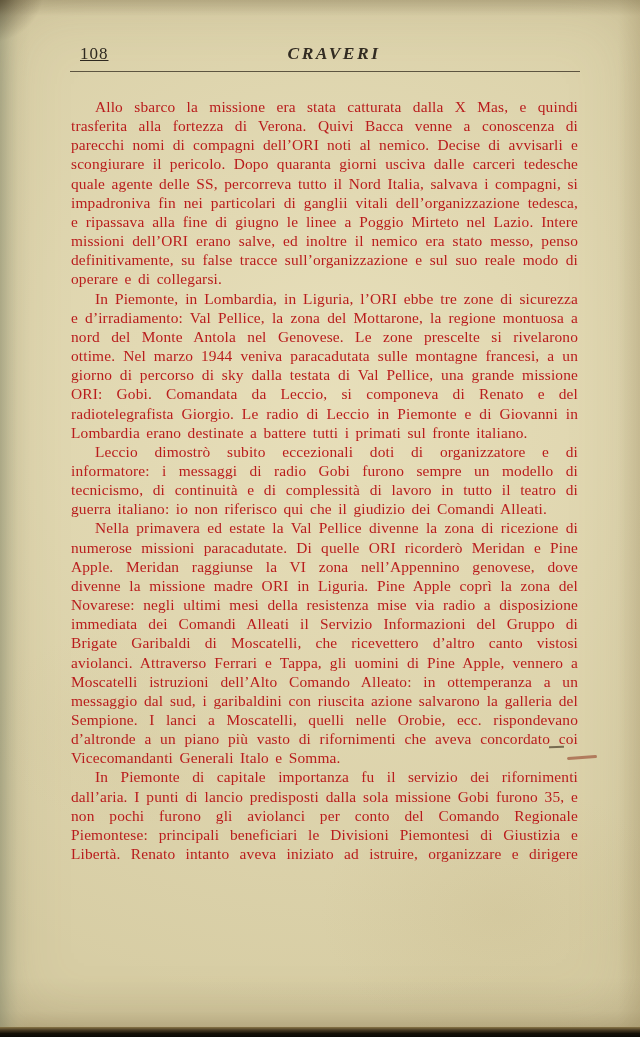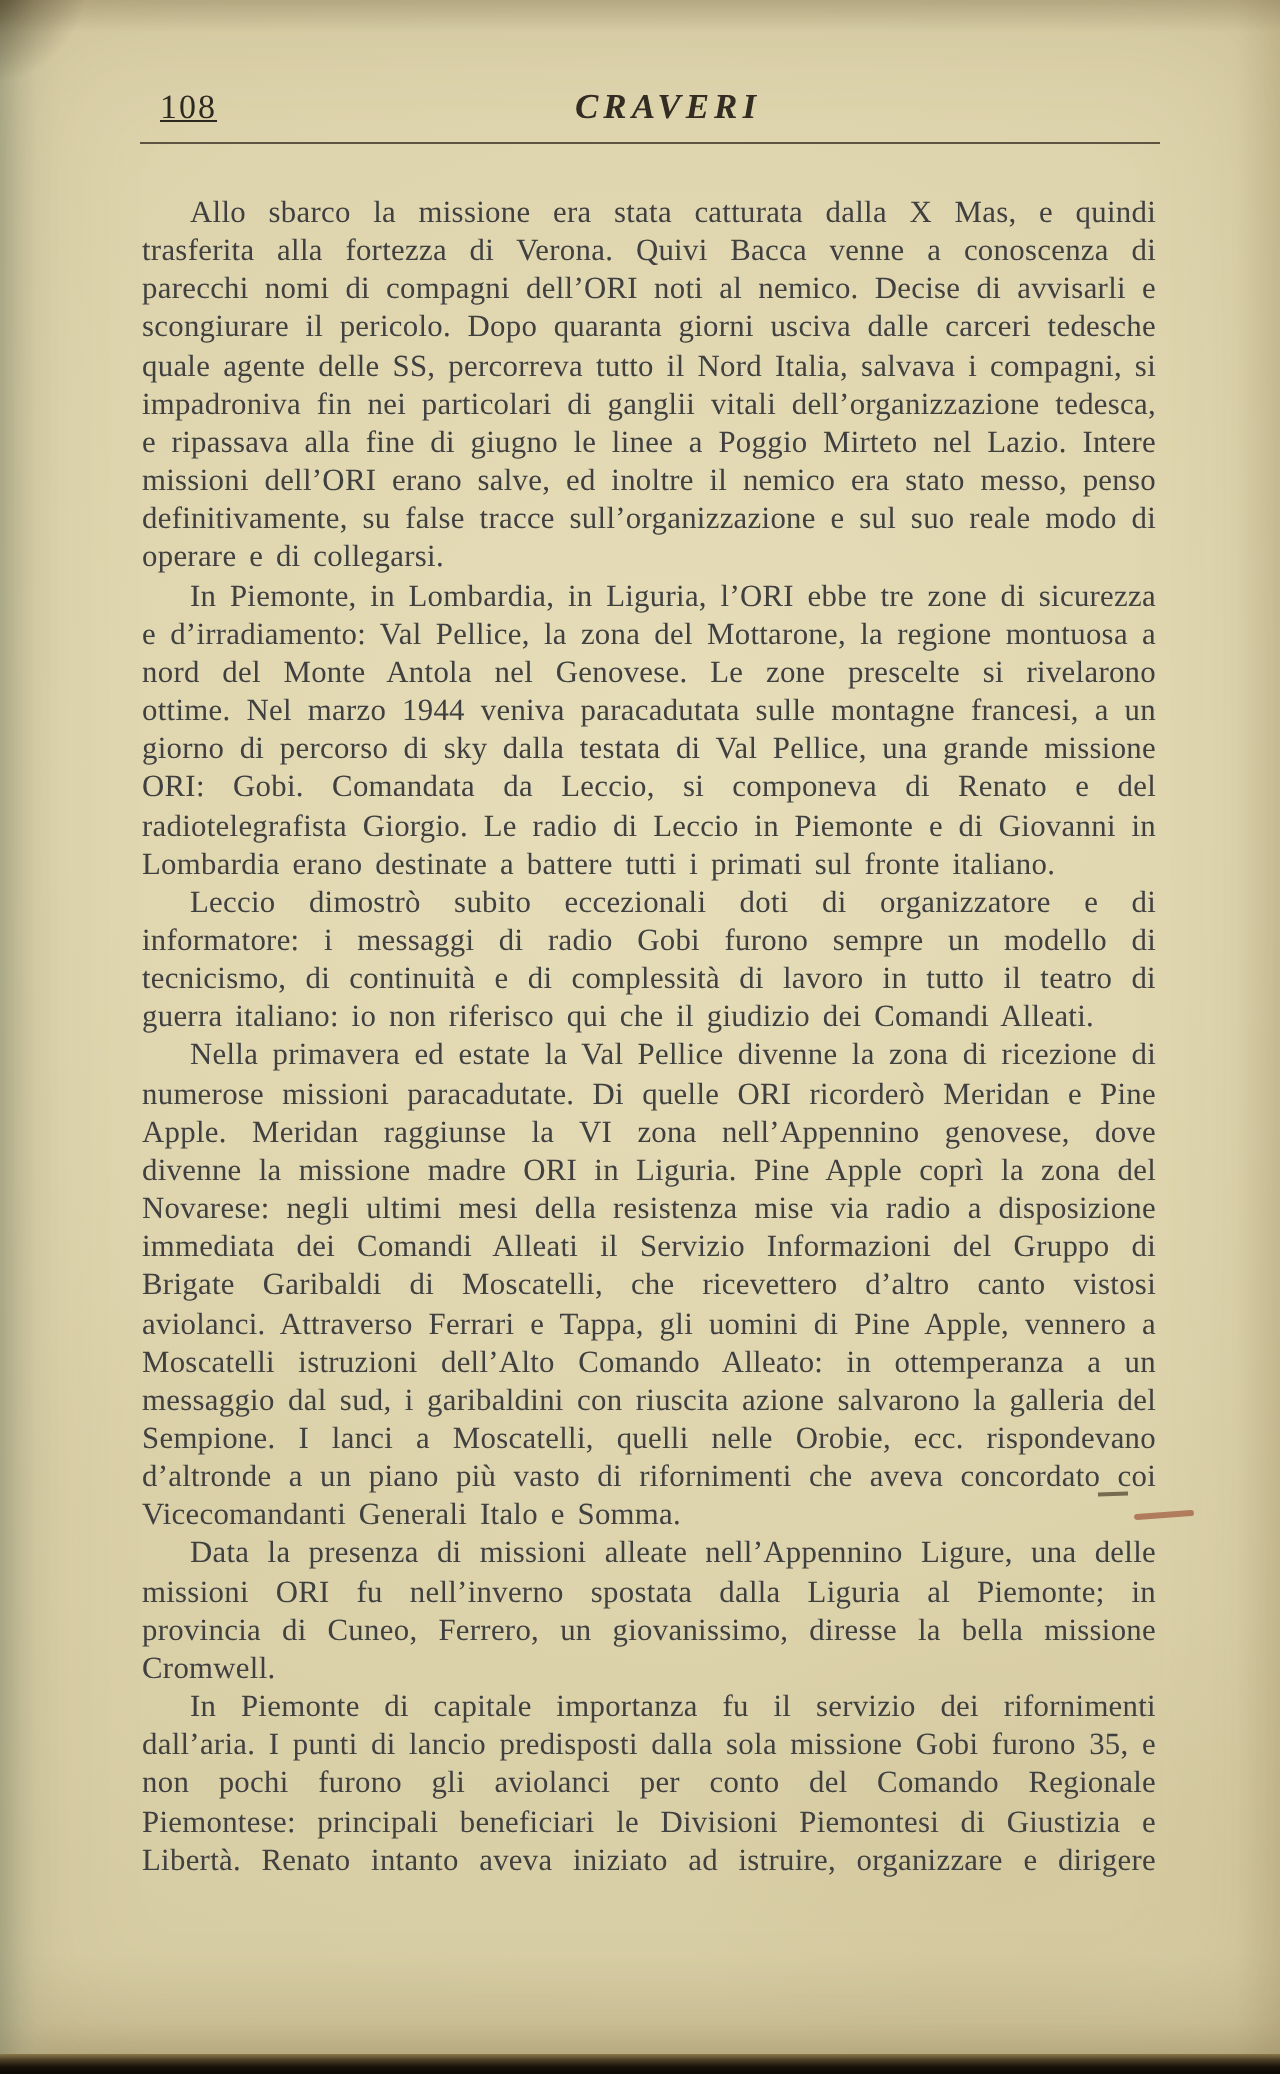--- a/index.html
+++ b/index.html
@@ -37,21 +37,21 @@
     text-align: center;
     font-size: 17.5px; font-style: italic; font-weight: 600;
     letter-spacing: 2.5px; color: #322c22; margin-left: 28px;
   }
   .header-rule {
     position: absolute; left: 70px; width: 510px; top: 71px;
     border-top: 1.4px solid rgba(70,62,46,0.85); height: 0;
   }
   .bodytext {
     position: absolute; left: 71px; top: 97px; width: 507px;
-    color: #404040;
+    color: #b91c1c;
     font-size: 15.4px; line-height: 19.15px;
     text-align: justify;
     word-spacing: 2.4px; letter-spacing: 0.15px;
   }
   .bodytext p { margin: 0; text-indent: 24px; }
   .bodytext p.justify-last { text-align-last: justify; }
   .margin-mark-dark {
     position: absolute; left: 549px; top: 746px; width: 15px; height: 2px;
     background: rgba(84,72,50,0.75); transform: rotate(-2deg);
   }
@@ -69,20 +69,19 @@
 
 <div class="running-title">CRAVERI</div>
 
 <div class="header-rule"></div>
 
 <div class="bodytext">
   <p>Allo sbarco la missione era stata catturata dalla X Mas, e quindi trasferita alla fortezza di Verona. Quivi Bacca venne a conoscenza di parecchi nomi di compagni dell’ORI noti al nemico. Decise di avvisarli e scongiurare il pericolo. Dopo quaranta giorni usciva dalle carceri tedesche quale agente delle SS, percorreva tutto il Nord Italia, salvava i compagni, si impadroniva fin nei particolari di ganglii vitali dell’organizzazione tedesca, e ripassava alla fine di giugno le linee a Poggio Mirteto nel Lazio. Intere missioni dell’ORI erano salve, ed inoltre il nemico era stato messo, penso definitivamente, su false tracce sull’organizzazione e sul suo reale modo di operare e di collegarsi.</p>
   <p>In Piemonte, in Lombardia, in Liguria, l’ORI ebbe tre zone di sicurezza e d’irradiamento: Val Pellice, la zona del Mottarone, la regione montuosa a nord del Monte Antola nel Genovese. Le zone prescelte si rivelarono ottime. Nel marzo 1944 veniva paracadutata sulle montagne francesi, a un giorno di percorso di sky dalla testata di Val Pellice, una grande missione ORI: Gobi. Comandata da Leccio, si componeva di Renato e del radiotelegrafista Giorgio. Le radio di Leccio in Piemonte e di Giovanni in Lombardia erano destinate a battere tutti i primati sul fronte italiano.</p>
   <p>Leccio dimostrò subito eccezionali doti di organizzatore e di informatore: i messaggi di radio Gobi furono sempre un modello di tecnicismo, di continuità e di complessità di lavoro in tutto il teatro di guerra italiano: io non riferisco qui che il giudizio dei Comandi Alleati.</p>
   <p>Nella primavera ed estate la Val Pellice divenne la zona di ricezione di numerose missioni paracadutate. Di quelle ORI ricorderò Meridan e Pine Apple. Meridan raggiunse la VI zona nell’Appennino genovese, dove divenne la missione madre ORI in Liguria. Pine Apple coprì la zona del Novarese: negli ultimi mesi della resistenza mise via radio a disposizione immediata dei Comandi Alleati il Servizio Informazioni del Gruppo di Brigate Garibaldi di Moscatelli, che ricevettero d’altro canto vistosi aviolanci. Attraverso Ferrari e Tappa, gli uomini di Pine Apple, vennero a Moscatelli istruzioni dell’Alto Comando Alleato: in ottemperanza a un messaggio dal sud, i garibaldini con riuscita azione salvarono la galleria del Sempione. I lanci a Moscatelli, quelli nelle Orobie, ecc. rispondevano d’altronde a un piano più vasto di rifornimenti che aveva concordato coi Vicecomandanti Generali Italo e Somma.</p>
-  <p>Data la presenza di missioni alleate nell’Appennino Ligure, una delle missioni ORI fu nell’inverno spostata dalla Liguria al Piemonte; in provincia di Cuneo, Ferrero, un giovanissimo, diresse la bella missione Cromwell.</p>
   <p class="justify-last">In Piemonte di capitale importanza fu il servizio dei rifornimenti dall’aria. I punti di lancio predisposti dalla sola missione Gobi furono 35, e non pochi furono gli aviolanci per conto del Comando Regionale Piemontese: principali beneficiari le Divisioni Piemontesi di Giustizia e Libertà. Renato intanto aveva iniziato ad istruire, organizzare e dirigere</p>
 </div>
 
 <div class="margin-mark-dark"></div>
 <div class="margin-mark-red"></div>
 
 <div class="bottom-edge"></div>
 
 </body></html>

